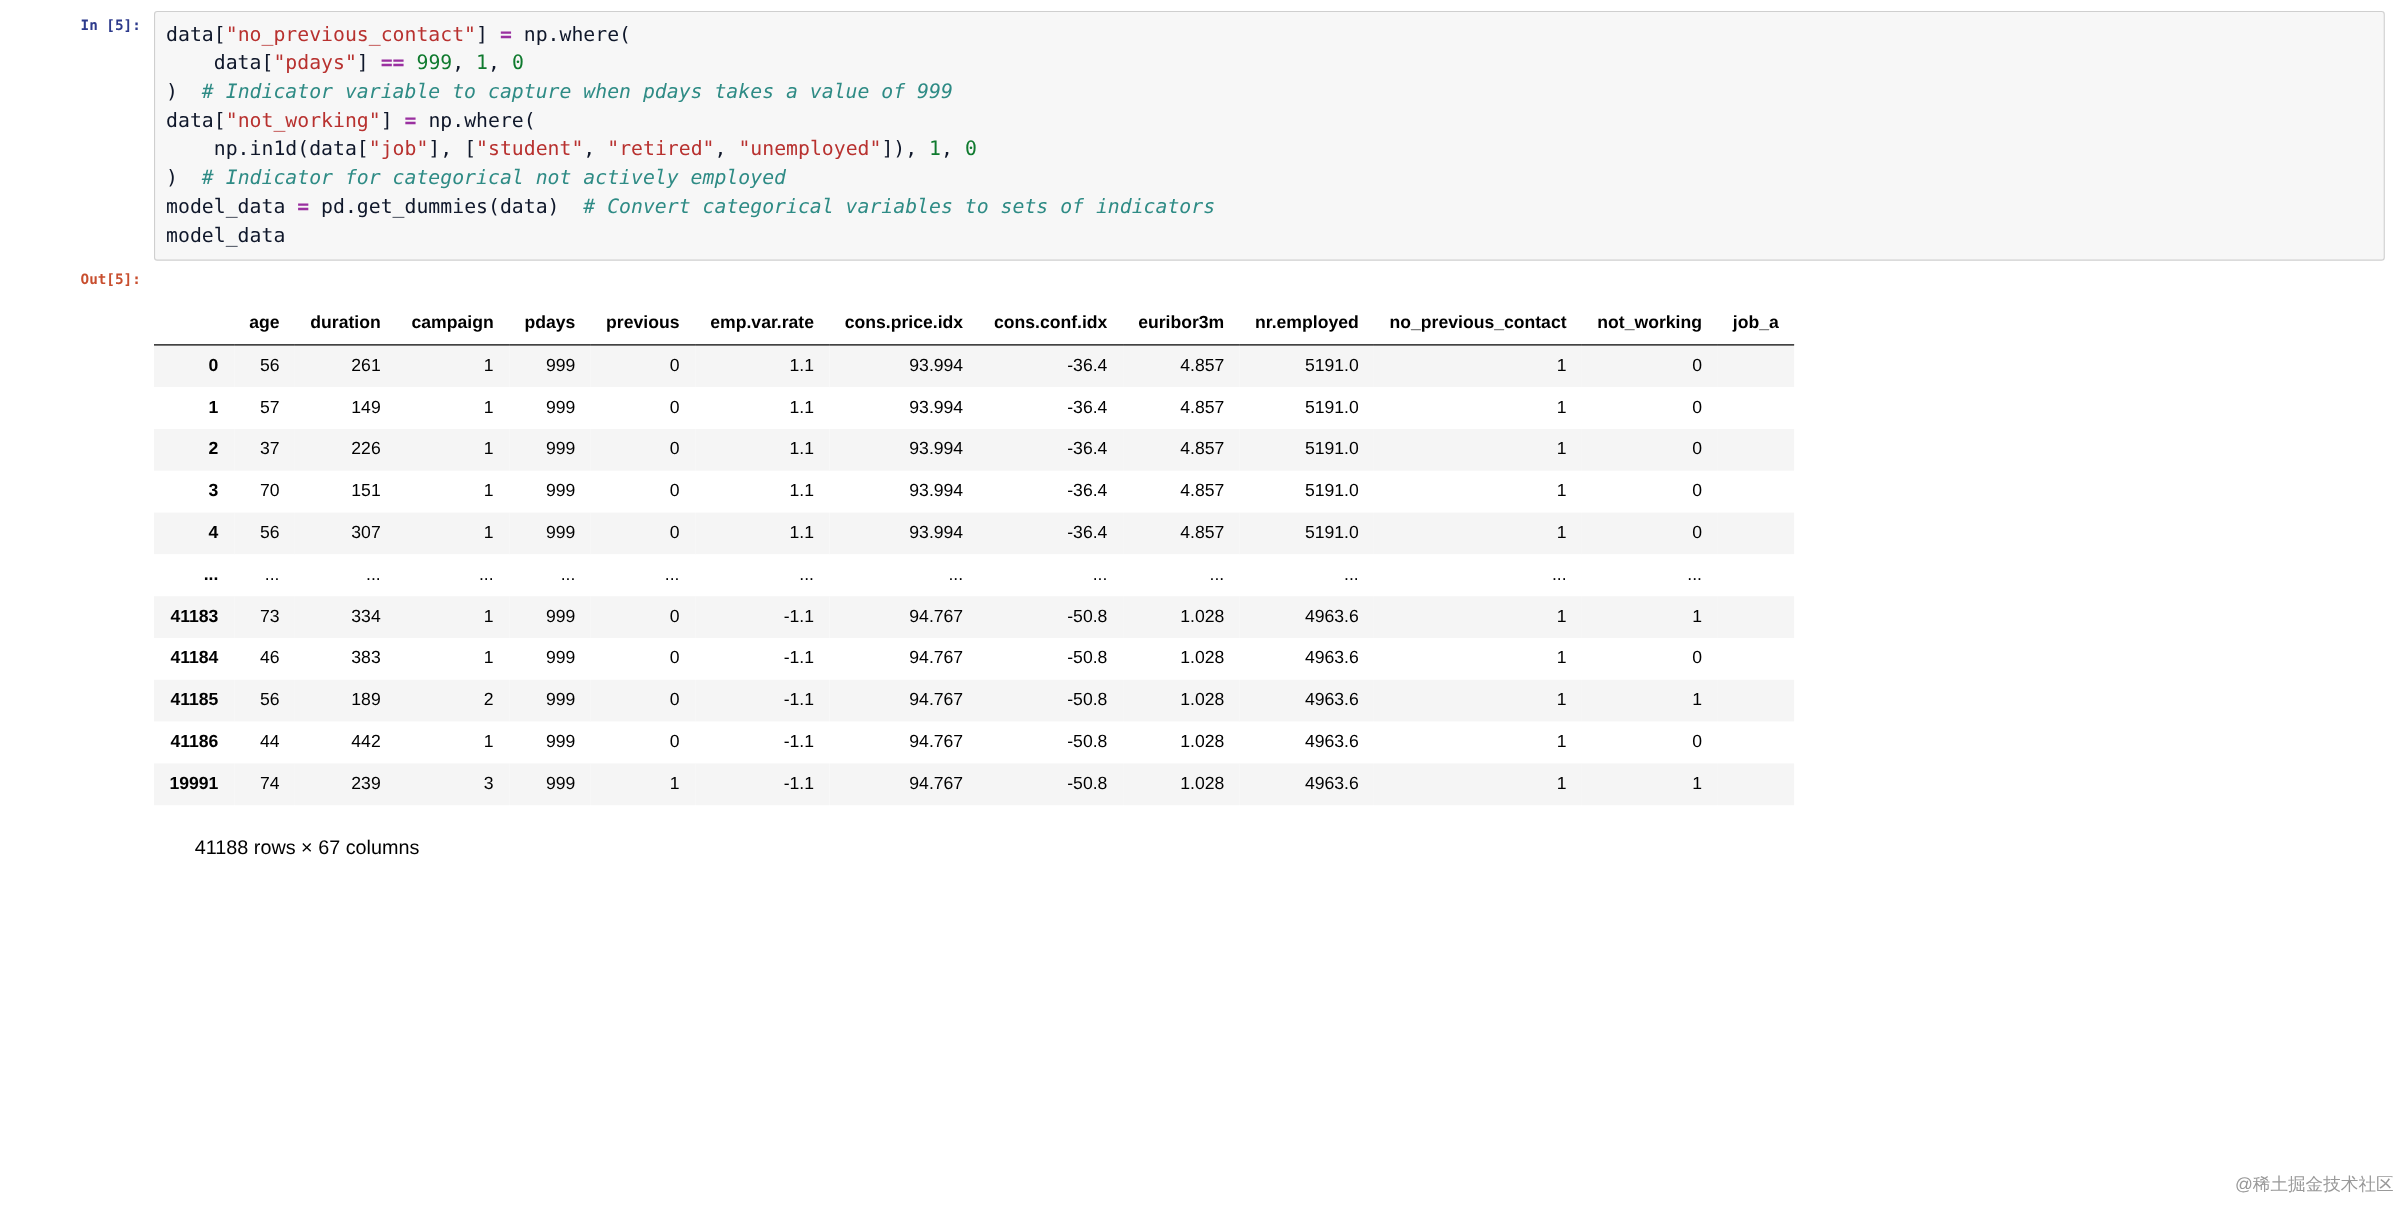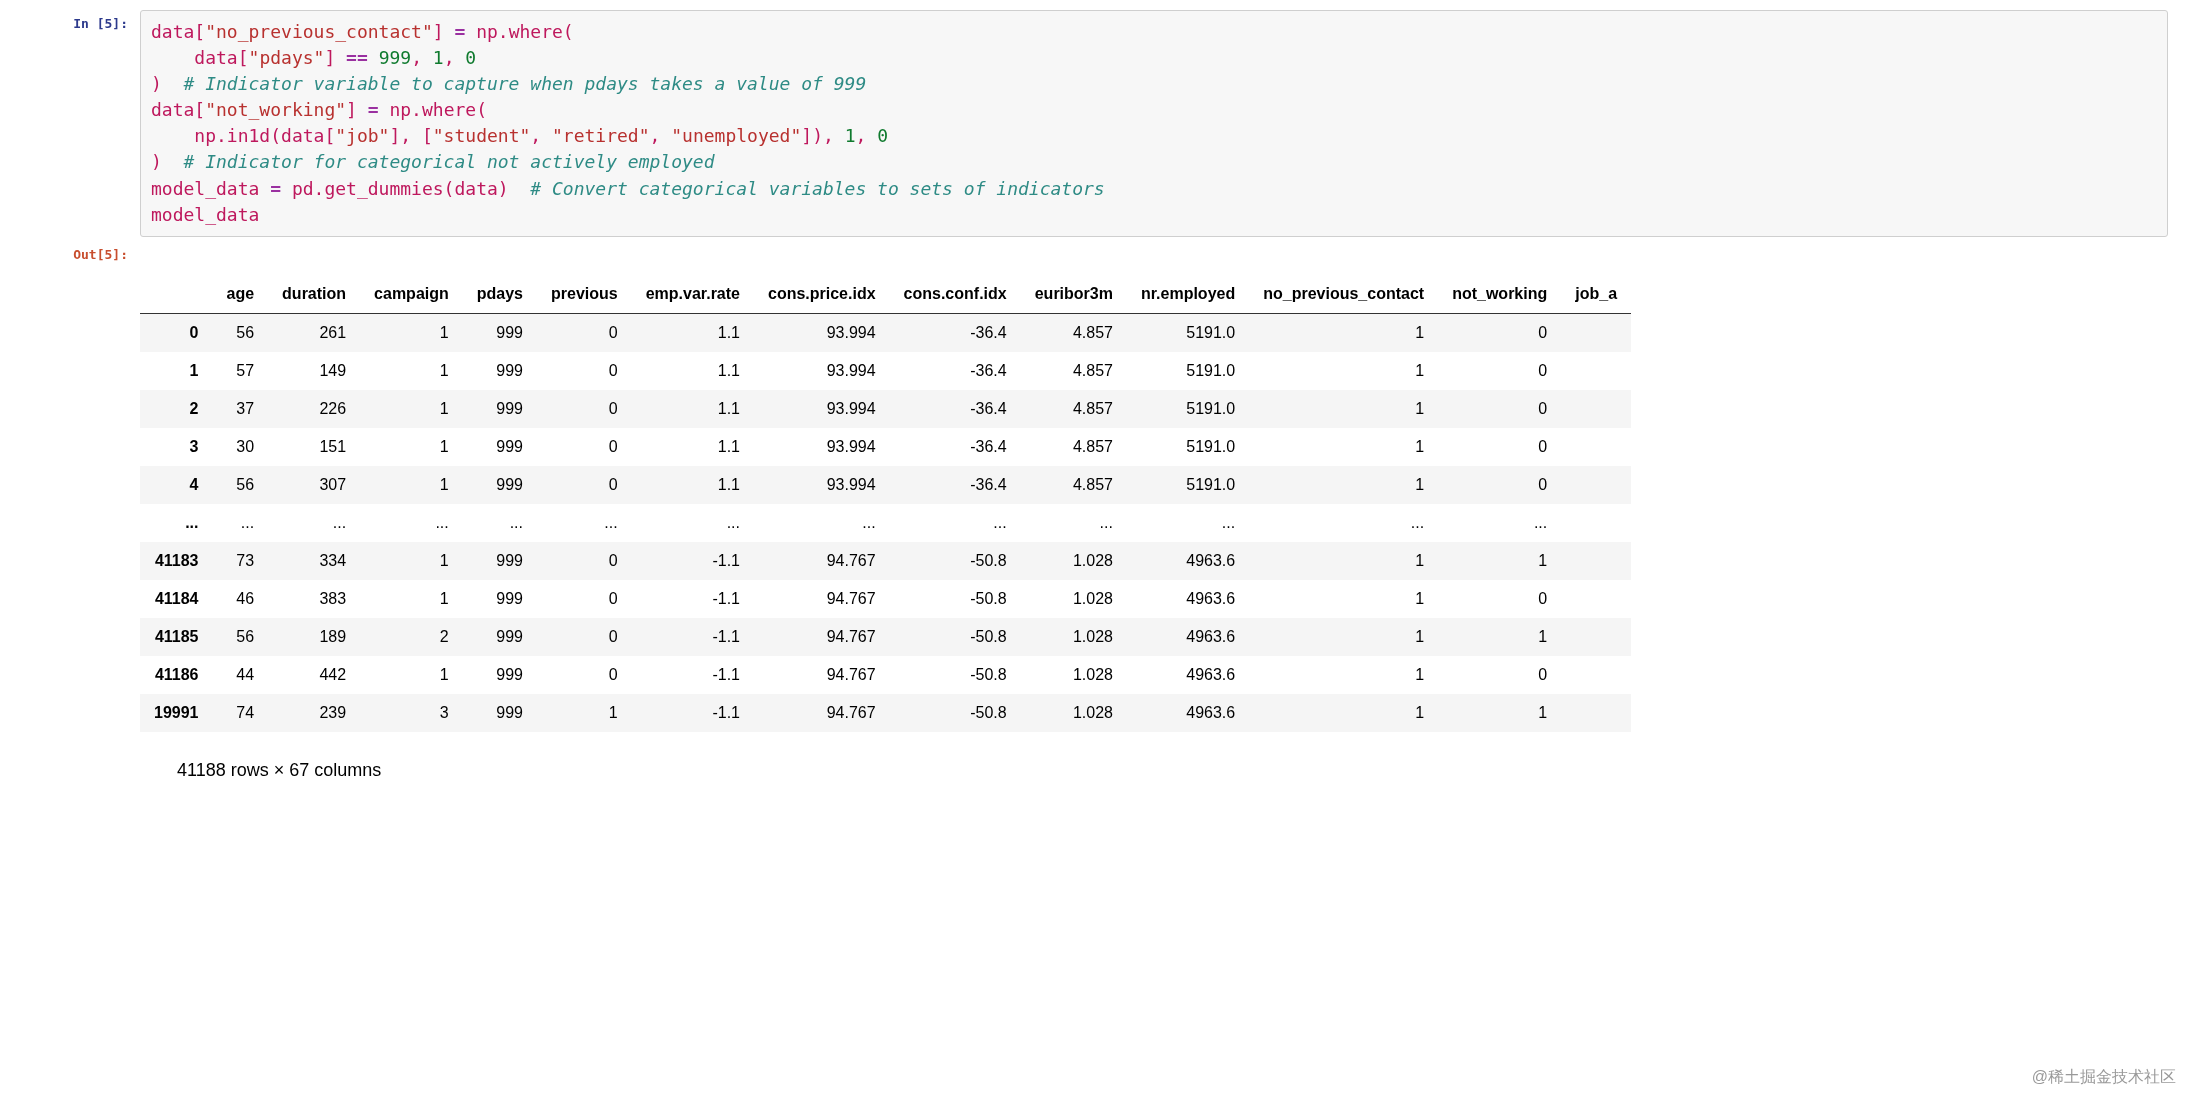--- a/index.html
+++ b/index.html
@@ -42,21 +42,21 @@
   }
   .output-area {
     flex: 1;
     overflow-x: auto;
     padding-top: 6px;
   }
   .s-str { color: #b8312f; }
   .s-op  { color: #9a30a0; font-weight: 600; }
   .s-num { color: #0f7a2e; }
   .s-cmt { color: #2e8b85; font-style: italic; }
-  .s-nm  { color: #be185d; }
+  .s-nm  { color: #0f172a; }
 
   table.df {
     border-collapse: collapse;
     font-size: 16px;
     margin-top: 28px;
   }
   table.df thead th {
     font-weight: 700;
     text-align: right;
     padding: 10px 14px;
@@ -174,21 +174,21 @@
             <td>93.994</td>
             <td>-36.4</td>
             <td>4.857</td>
             <td>5191.0</td>
             <td>1</td>
             <td>0</td>
             <td></td>
           </tr>
           <tr>
             <th>3</th>
-            <td>30</td>
+            <td>70</td>
             <td>151</td>
             <td>1</td>
             <td>999</td>
             <td>0</td>
             <td>1.1</td>
             <td>93.994</td>
             <td>-36.4</td>
             <td>4.857</td>
             <td>5191.0</td>
             <td>1</td>

